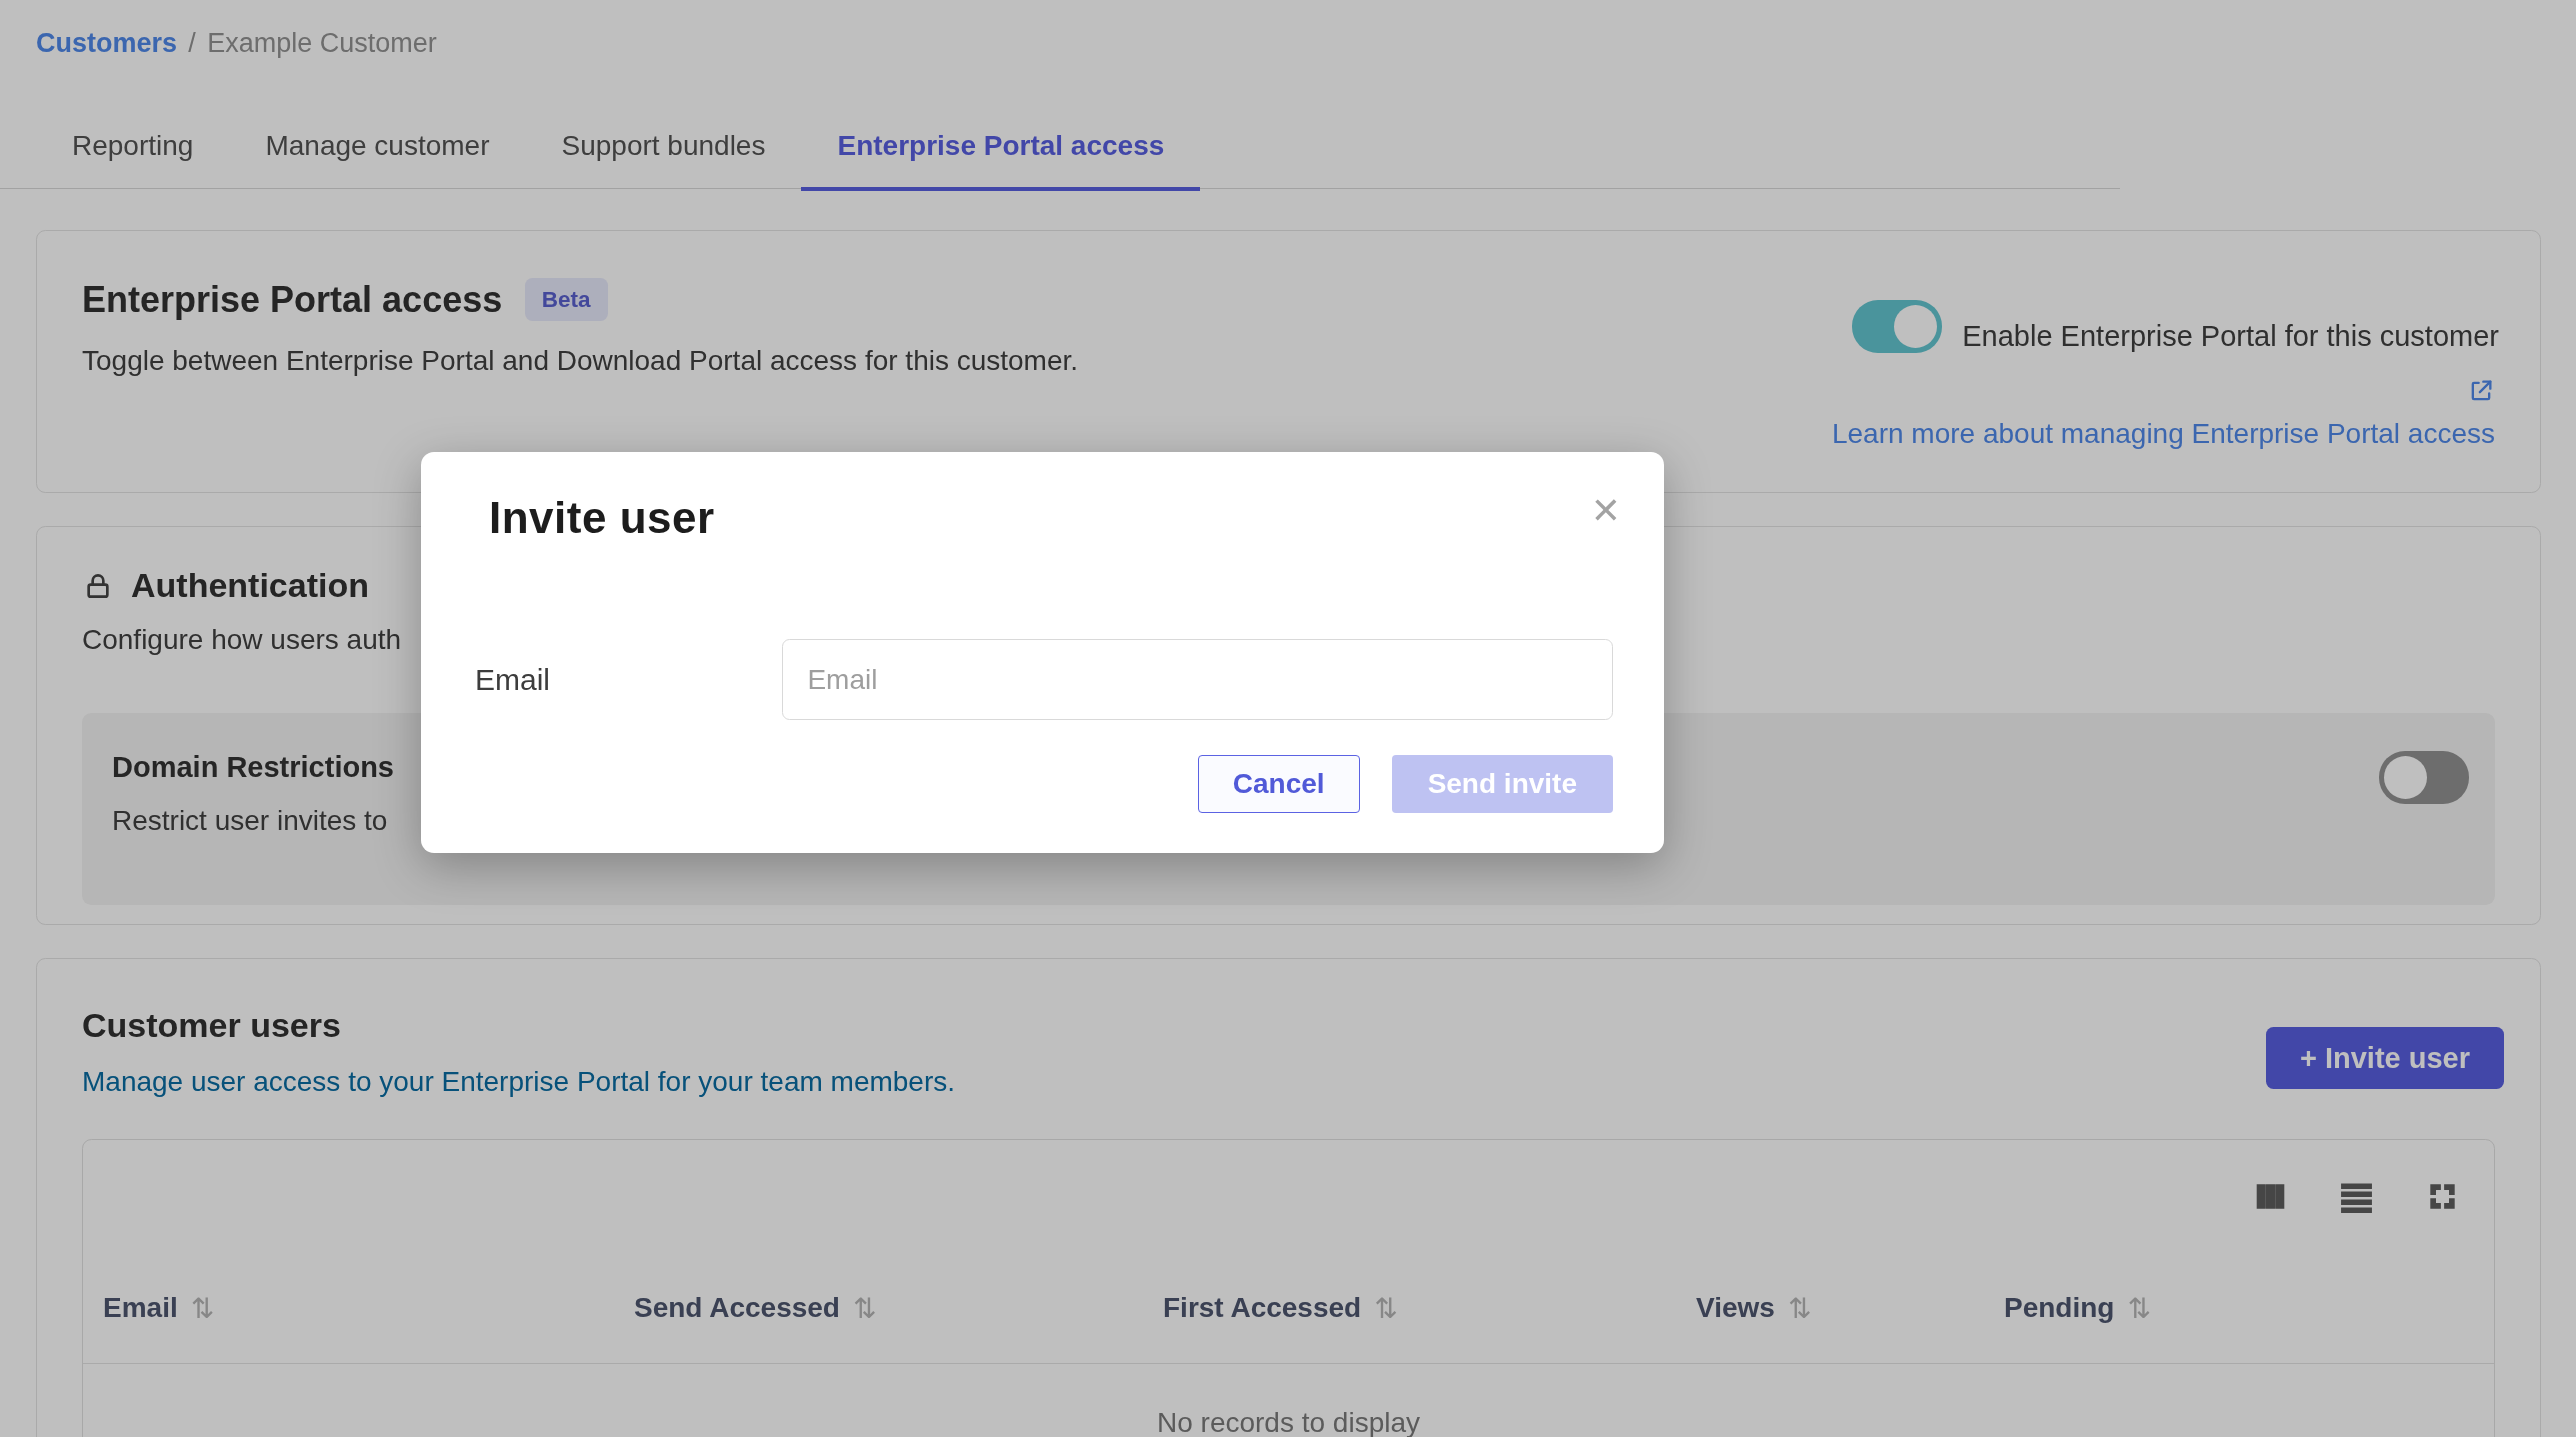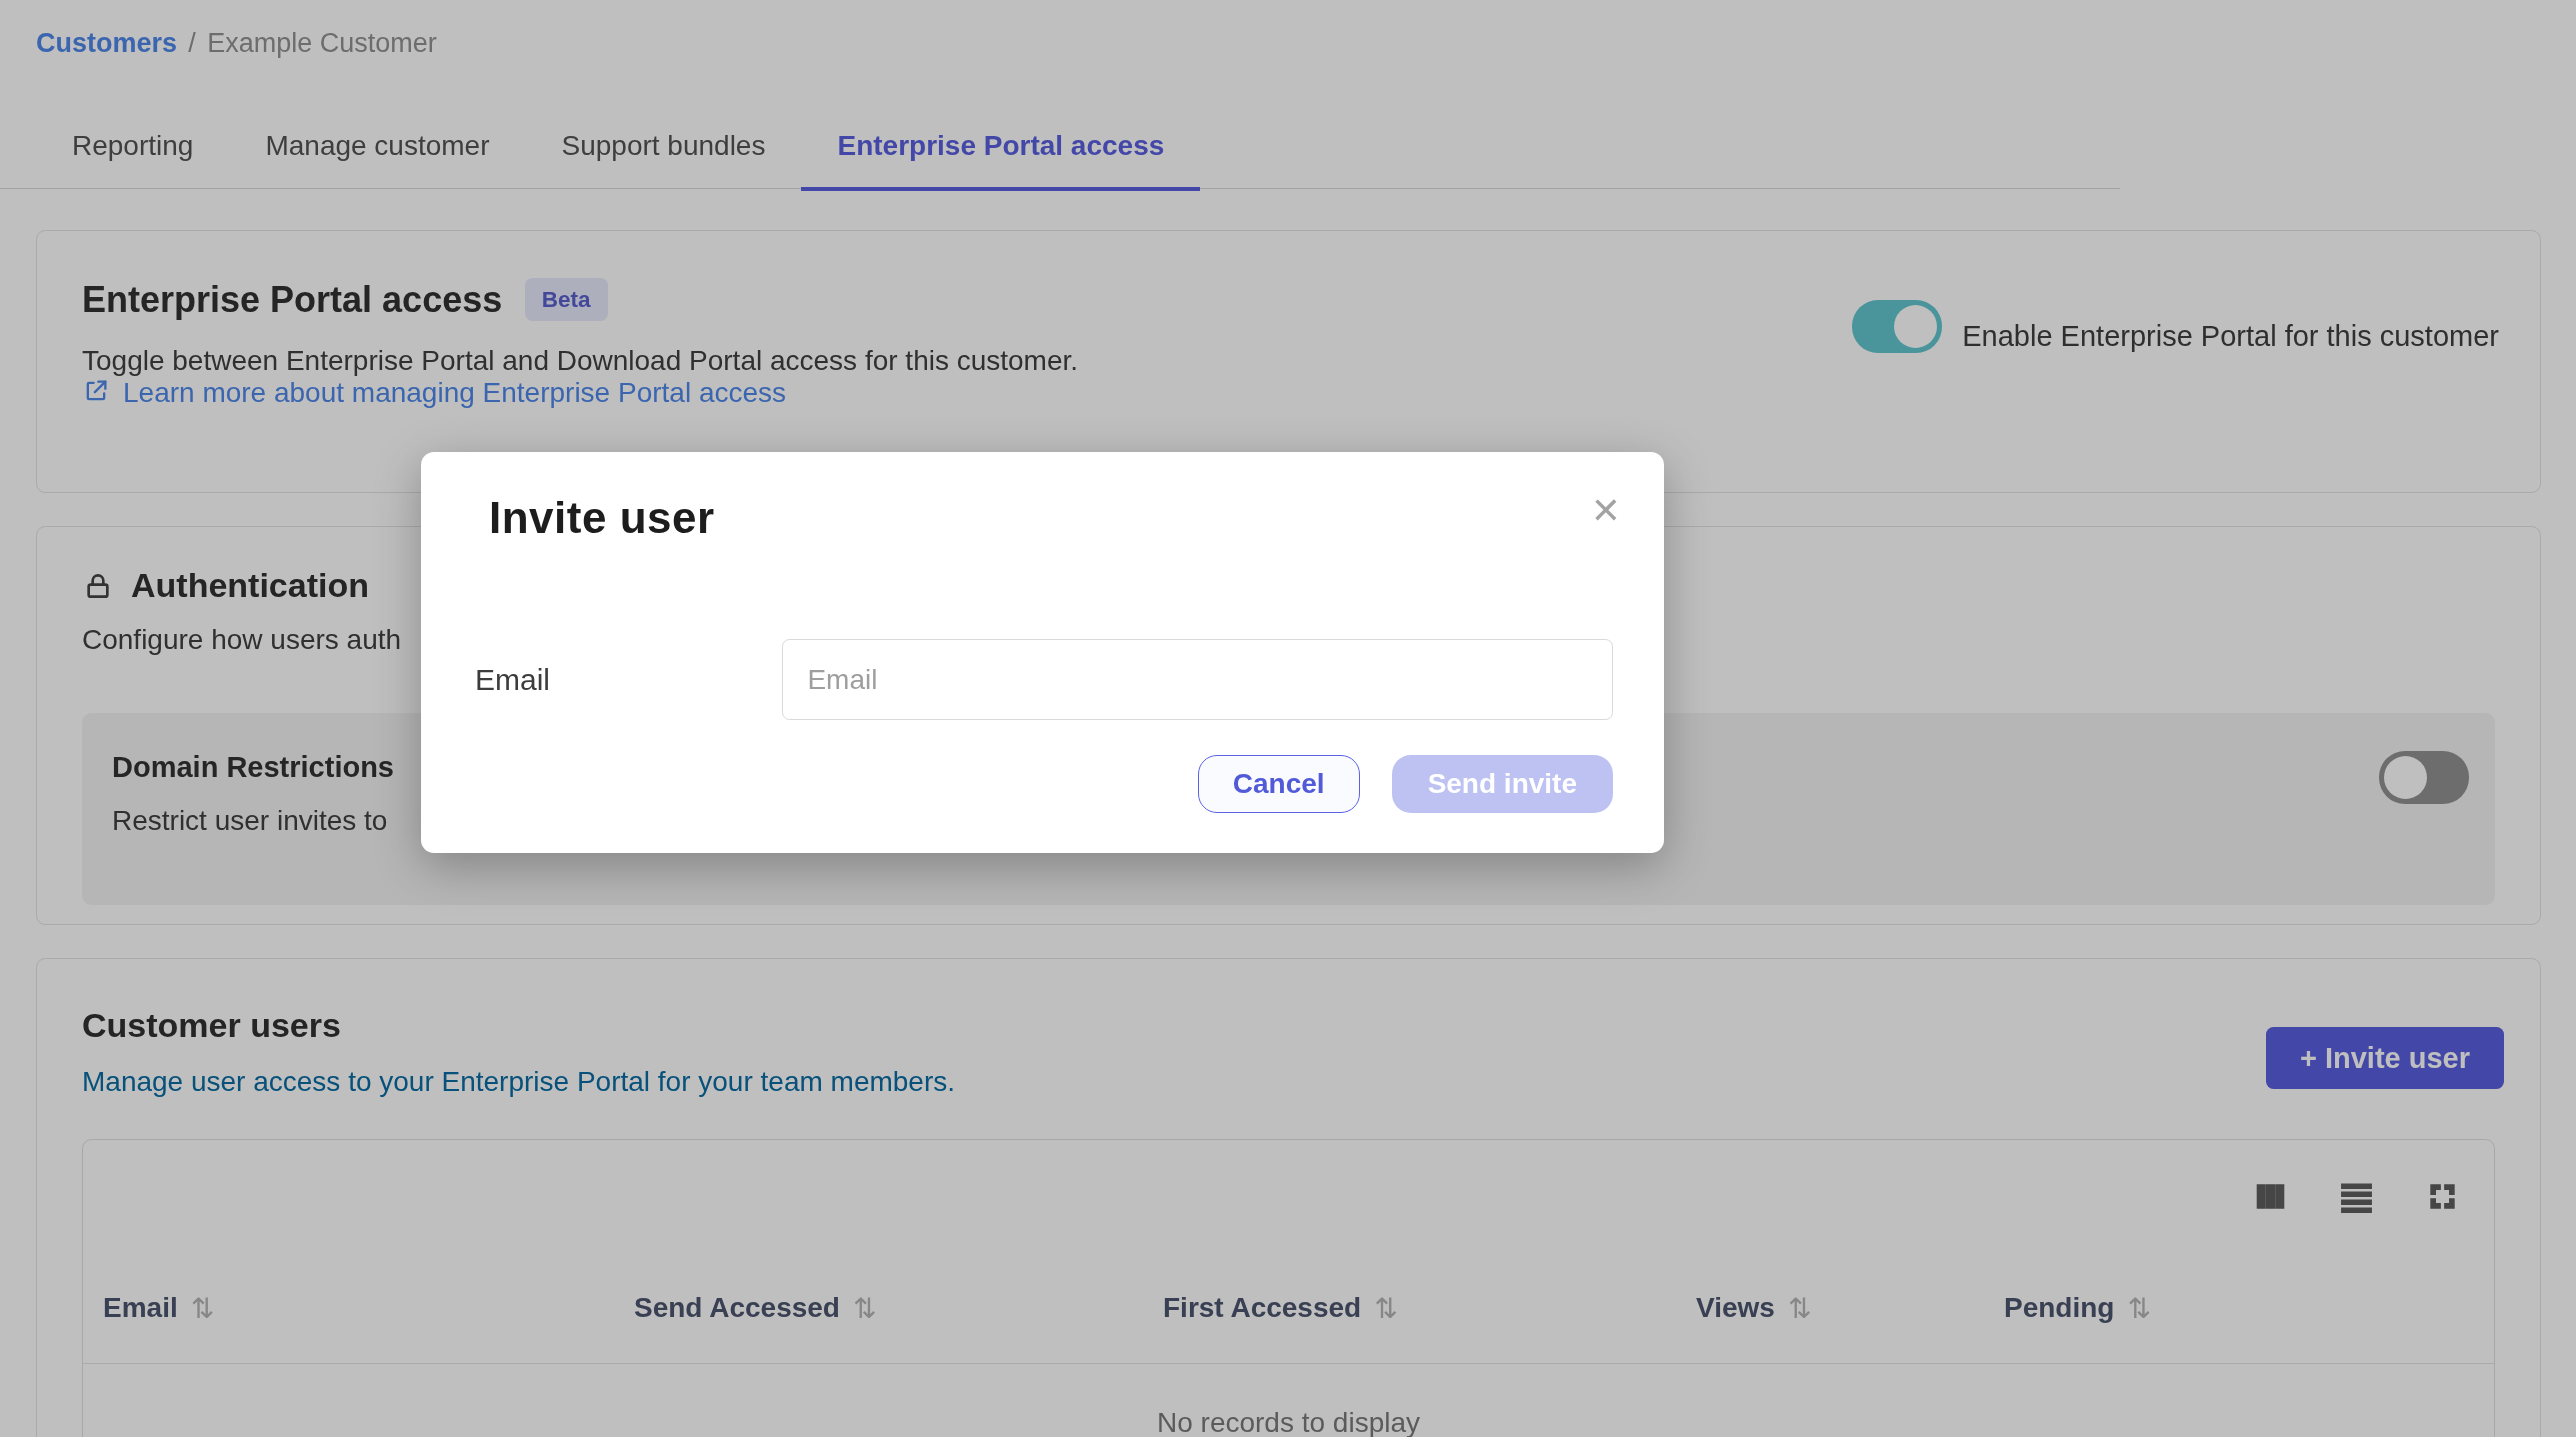--- a/index.html
+++ b/index.html
@@ -23,22 +23,22 @@
   .tab.active{color:var(--primary);font-weight:700;border-bottom-color:var(--primary);}
 
   
   .card{position:absolute;left:36px;width:2505px;background:#ffffff;border:0.9px solid #e2e2e2;border-radius:9.4px;}
   .card1{top:230px;height:263px;padding:0 45px;}
   .card1 .title-row{margin-top:47px;display:flex;align-items:center;gap:22.5px;}
   .card1 h2{font-size:36px;font-weight:700;color:#2c2c2c;}
   .badge{background:var(--badge-bg);color:var(--badge-text);font-size:22.5px;font-weight:600;
          padding:8.5px 17px;border-radius:7.5px;}
   .card1 .desc{margin-top:24.4px;font-size:28px;color:#3b3b3b;}
-  .learn-link{display:flex;align-items:flex-start;gap:13px;color:var(--link);
-              font-size:28px;font-weight:500;cursor:pointer;}
+  .learn-link{display:flex;align-items:flex-end;gap:13px;color:var(--link);
+              font-size:28px;font-weight:500;cursor:pointer;flex-direction:column;}
   .learn-link svg{width:28px;height:28px;stroke:var(--link);}
   .toggle-row{position:absolute;top:69px;right:41px;display:flex;align-items:flex-end;gap:20.7px;}
   .toggle-row .lbl{font-size:29px;color:#3a3a3a;}
 
   .switch{width:90px;height:53px;border-radius:26px;position:relative;cursor:pointer;flex:0 0 auto;}
   .switch .knob{position:absolute;top:4.7px;width:43px;height:43px;border-radius:50%;background:#fff;}
   .switch.on{background:var(--teal);} .switch.on .knob{right:4.7px;}
   .switch.off{background:#8f8f8f;} .switch.off .knob{left:4.7px;}
 
   .card2{top:526px;height:399px;padding:0 45px;}
@@ -74,21 +74,21 @@
   .modal{position:absolute;left:421px;top:452px;width:1243px;height:401px;background:#fff;border-radius:13px;
          box-shadow:0 13px 47px rgba(0,0,0,0.28);z-index:20;}
   .modal h1{position:absolute;left:68px;top:41px;font-size:44px;font-weight:800;color:#1d1d1d;letter-spacing:0.5px;}
   .modal .close{position:absolute;top:41px;right:43px;font-size:36px;color:#a3a3a3;cursor:pointer;line-height:1;}
   .modal .field-row{position:absolute;left:54px;right:51px;top:187px;display:flex;align-items:center;}
   .modal .field-label{width:307px;font-size:30px;font-weight:500;color:#3d3d3d;}
   .modal input{flex:1;height:81px;border:1.9px solid #d9d9d9;border-radius:7.5px;font-size:28px;padding:0 24.4px;
                font-family:inherit;color:#2e2e2e;outline:none;}
   .modal input::placeholder{color:#9e9e9e;}
   .modal .btn-row{position:absolute;top:303px;right:51px;display:flex;gap:32px;}
-  .btn{height:58px;border-radius:19px;font-size:28px;font-weight:700;font-family:inherit;cursor:pointer;
+  .btn{height:58px;border-radius:4px;font-size:28px;font-weight:700;font-family:inherit;cursor:pointer;
        display:flex;align-items:center;}
   .btn.cancel{padding:0 34px;background:#fafbff;border:1.9px solid #5b62e3;color:#515ad8;}
   .btn.send{padding:0 36px;background:var(--primary-light);border:none;color:#ffffff;cursor:default;}
 </style>
 </head>
 <body>
 
 <div class="page">
 
   <div class="breadcrumb">

